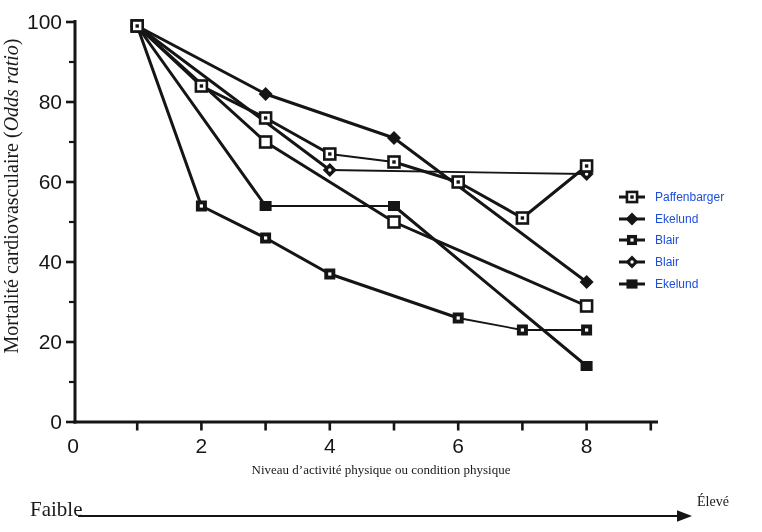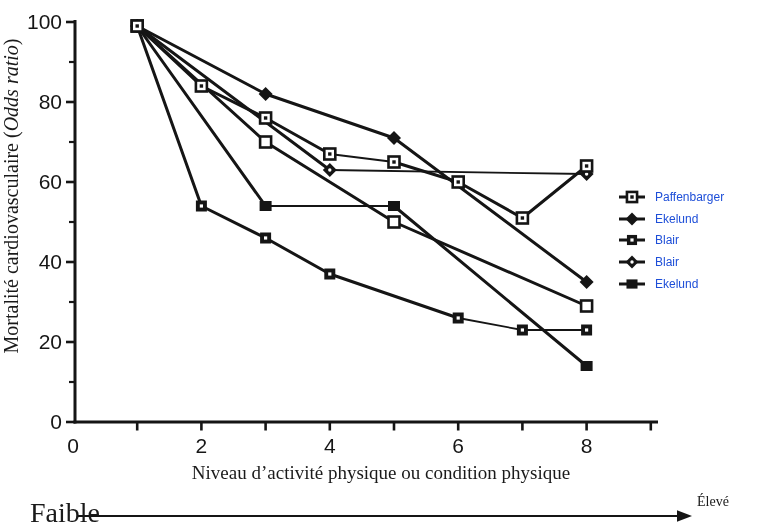--- a/index.html
+++ b/index.html
@@ -2,22 +2,22 @@
 <html><head>
 <meta charset="utf-8">
 <style>
   html,body{margin:0;padding:0;background:#fff;}
   .page{position:relative;width:762px;height:532px;background:#ffffff;overflow:hidden;
         font-family:"Liberation Serif",serif;color:#1a1a1a;}
   svg.chart{position:absolute;left:0;top:0;}
   .ylabel{position:absolute;left:-167px;top:183px;width:360px;height:26px;
           transform:rotate(-90deg);text-align:center;font-size:20px;white-space:nowrap;}
   .ylabel .it{font-style:italic;}
-  .xlabel{position:absolute;left:0;right:0;top:462px;text-align:center;font-size:19px;}
-  .low-label{position:absolute;left:30px;top:497px;font-size:28px;}
+  .xlabel{position:absolute;left:0;right:0;top:462px;text-align:center;font-size:13px;}
+  .low-label{position:absolute;left:30px;top:497px;font-size:21px;}
   .high-label{position:absolute;left:697px;top:494px;font-size:14px;}
   .legend{position:absolute;left:619px;top:186px;
           font-family:"Liberation Sans",sans-serif;font-size:12px;color:#1d4ed8;}
   .legend-row{display:flex;align-items:center;height:21.7px;}
   .legend-row svg{margin-right:10px;flex:0 0 auto;}
   .legend-row span{white-space:nowrap;}
 </style>
 </head>
 <body>
 

